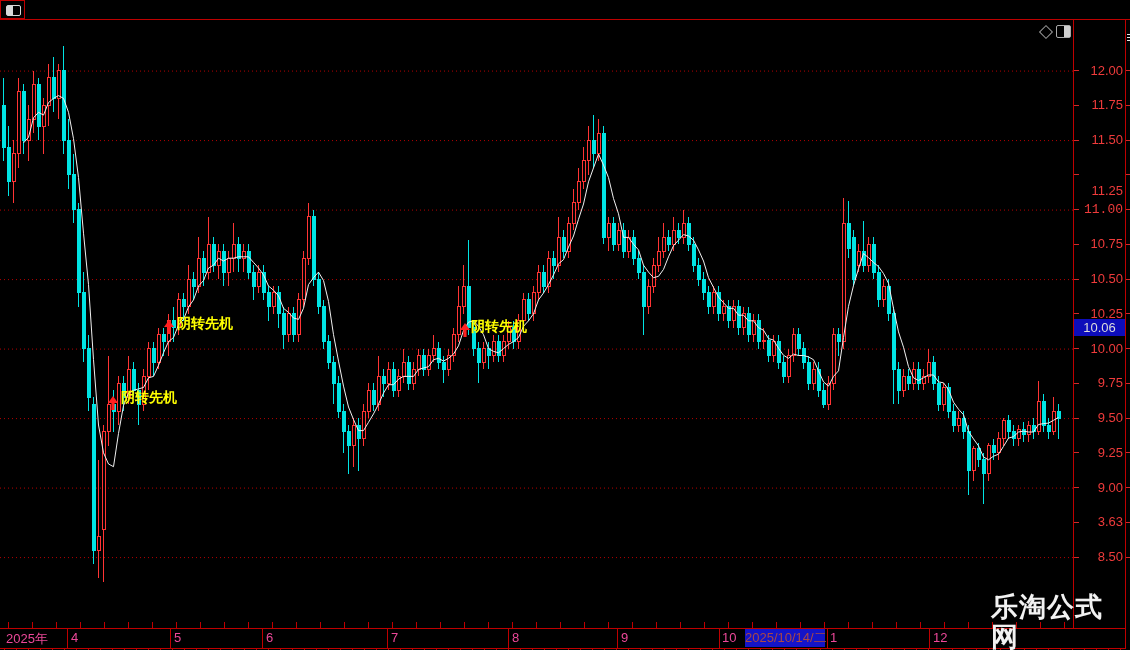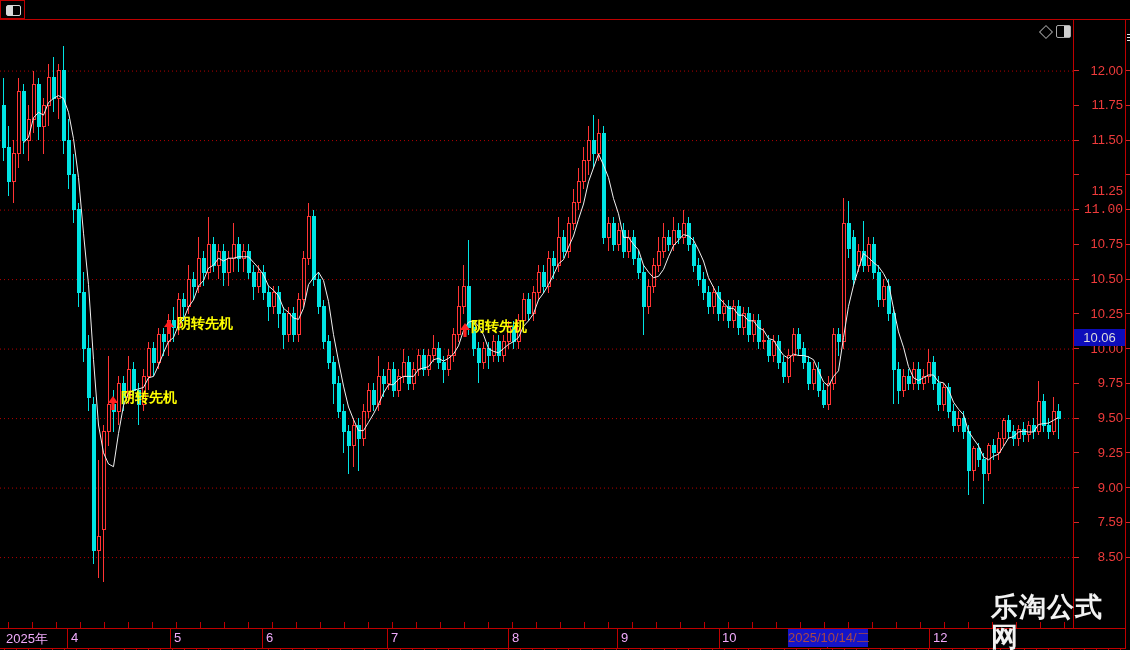--- a/index.html
+++ b/index.html
@@ -38,21 +38,21 @@
   .petick{position:absolute;left:53px;width:4px;height:1px;background:#d02a2a;}
   .plabel{position:absolute;right:7px;color:#ef3b3b;font-size:13px;}
   #price-box{position:absolute;left:1px;width:51px;height:17px;background:#0d0dba;color:#dcdcdc;
              font-size:13px;text-align:center;line-height:17px;}
   
   #time-axis{position:absolute;left:0;top:620px;width:1130px;height:30px;}
   .ttick{position:absolute;top:2px;width:1px;height:6px;background:#be0000;}
   .btick{position:absolute;top:29px;width:1px;height:1px;background:#be0000;}
   .thline{position:absolute;left:0;width:1126px;height:1px;background:#be0000;}
   .tsep{position:absolute;top:8px;width:1px;height:20px;background:#be0000;}
-  .mlabel{position:absolute;top:10px;color:#f0abfc;font-size:13px;white-space:nowrap;}
+  .mlabel{position:absolute;top:10px;color:#ec4899;font-size:13px;white-space:nowrap;}
   #date-box{position:absolute;top:9px;height:18px;background:#1414c8;color:#a84848;font-size:13px;
             line-height:18px;text-align:center;white-space:nowrap;}
   
   #watermark{position:absolute;left:991px;top:592px;text-align:left;pointer-events:none;}
   #wm1{color:#f2f2f2;font-size:27px;font-weight:bold;letter-spacing:1px;line-height:30px;}
 </style>
 </head>
 <body>
 
 <div id="root">
@@ -553,21 +553,21 @@
       <div class="plabel" style="top: 143px;">11.25</div>
       <div class="plabel" style="top: 161.58px; font-family: Liberation Mono, monospace;">11.00</div>
       <div class="plabel" style="top: 196.33px; margin-left: 36px;">10.75</div>
       <div class="plabel" style="top: 231.08px;">10.50</div>
       <div class="plabel" style="top: 265.83px;">10.25</div>
       <div class="plabel" style="top: 300.58px;">10.00</div>
       <div class="plabel" style="top: 335.33px;">9.75</div>
       <div class="plabel" style="top: 370.08px;">9.50</div>
       <div class="plabel" style="top: 404.83px;">9.25</div>
       <div class="plabel" style="top: 439.58px;">9.00</div>
-      <div class="plabel" style="top: 474.33px;">7.59</div>
+      <div class="plabel" style="top: 474.33px;">3.63</div>
       <div class="plabel" style="top: 509.08px;">8.50</div>
     </div>
 
   <div id="time-axis">
       <div class="thline" style="top: 8px;"></div>
       <div class="thline" style="top: 28px;"></div>
       <div class="ttick" style="left: 8px;"></div>
       <div class="ttick" style="left: 32px;"></div>
       <div class="ttick" style="left: 56px;"></div>
       <div class="ttick" style="left: 80px;"></div>
@@ -718,22 +718,22 @@
       <div class="mlabel" style="left: 6px;">2025年</div>
       <div class="mlabel" style="left: 71px;">4</div>
       <div class="mlabel" style="left: 174px;">5</div>
       <div class="mlabel" style="left: 266px;">6</div>
       <div class="mlabel" style="left: 391px;">7</div>
       <div class="mlabel" style="left: 512px;">8</div>
       <div class="mlabel" style="left: 621px;">9</div>
       <div class="mlabel" style="left: 722px;">10</div>
       <div class="mlabel" style="left: 830px;">1</div>
       <div class="mlabel" style="left: 933px;">12</div>
-      <div class="" id="date-box" style="left: 745px; width: 80px; margin-left: 43px;">2025/10/14/二</div>
+      <div class="" id="date-box" style="left: 745px; width: 80px;">2025/10/14/二</div>
     </div>
 
   <div id="watermark">
     <div id="wm1">乐淘公式网</div>
 
   </div>
 
-<div id="price-box" style="top: 329px; position: absolute; left: 1074px; text-align: center;">10.06</div>
+<div id="price-box" style="top: 319px; position: absolute; left: 1074px; text-align: center;">10.06</div>
   </div>
 
 </body></html>

